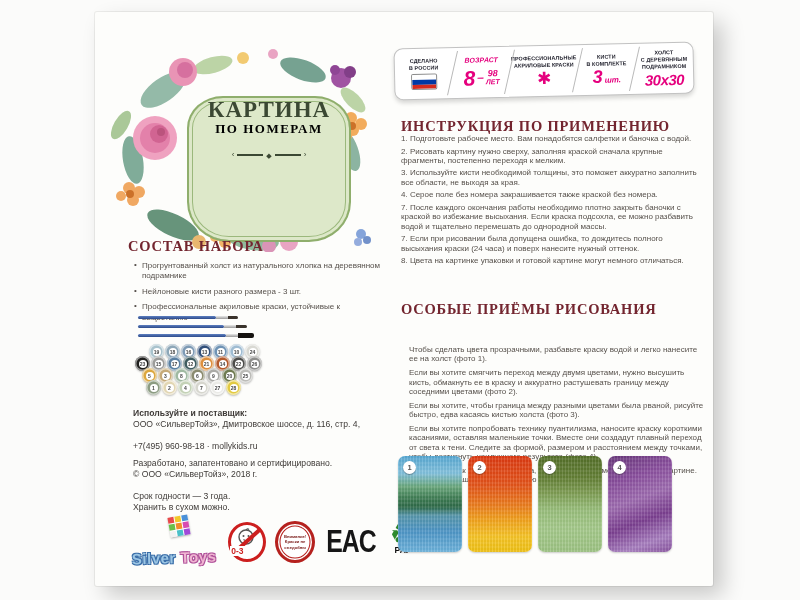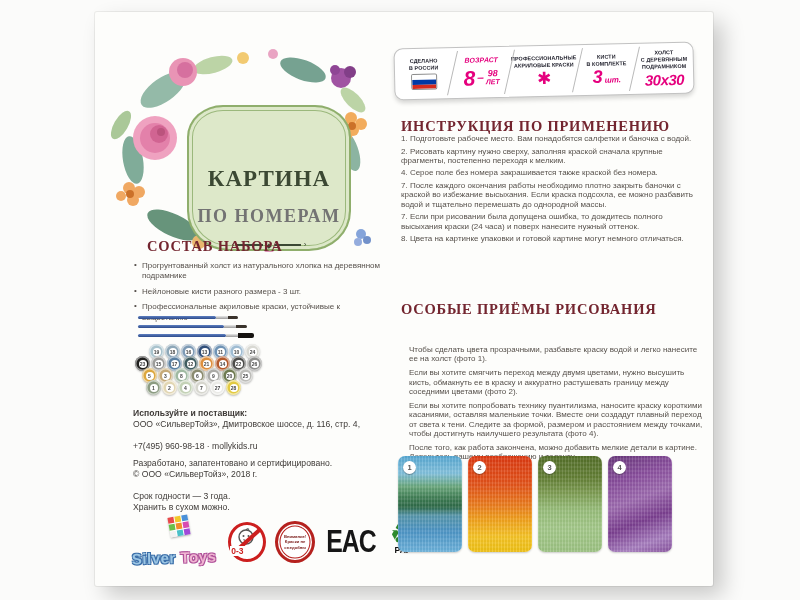--- a/index.html
+++ b/index.html
@@ -23,26 +23,26 @@
   .age-dash{font-size:12px;color:#e5007e;font-weight:bold;}
   .age-stack{display:flex;flex-direction:column;align-items:center;line-height:1;}
   .age-98{font-size:9px;} .age-let{font-size:7px;}
   .splash{font-size:17px;color:#e5007e;line-height:1;margin-top:2px;font-style:normal;}
   .cnt-row{display:flex;align-items:baseline;gap:2px;margin-top:1px;}
   .cnt-3{font-size:18px;} .cnt-sht{font-size:8px;}
   .size-val{font-size:15px;margin-top:2px;letter-spacing:-.5px;}
 
   
   .flowers{position:absolute;left:8px;top:18px;width:270px;height:222px;}
-  .frame{position:absolute;left:92px;top:93px;width:160px;height:142px;background:#dde8c9;
+  .frame{position:absolute;left:92px;top:84px;width:160px;height:142px;background:#dde8c9;
          border:2.5px solid #8fae6c;border-radius:36px 36px 42px 42px/32px 32px 40px 40px;
          box-shadow:inset 0 0 0 3px #dde8c9, inset 0 0 0 4px #9bb87c;
-         display:flex;flex-direction:column;align-items:center;justify-content:flex-end;}
+         display:flex;flex-direction:column;align-items:center;justify-content:flex-start;}
   .t1{font-family:"Liberation Serif",serif;font-weight:bold;font-size:23px;color:#3b4833;letter-spacing:1px;line-height:1;}
-  .t2{font-family:"Liberation Serif",serif;font-weight:bold;font-size:18px;color:#737373;letter-spacing:1.5px;margin-top:16px;}
+  .t2{font-family:"Liberation Serif",serif;font-weight:bold;font-size:13px;color:#000000;letter-spacing:1.5px;margin-top:0;}
   .orn{display:flex;align-items:center;gap:3px;margin-top:14px;color:#3b4833;}
   .orn .ln{width:26px;height:1.3px;background:#3b4833;}
   .orn .dm{font-size:7px;line-height:1;}
   .orn .ar{font-size:8px;line-height:1;}
 
   
   .sec-h{position:absolute;font-family:Liberation Serif, serif;font-weight:bold;font-size:14.5px;color:#73252f;letter-spacing:.8px;}
   .bullets{position:absolute;left:38px;top:249px;width:250px;margin:0;padding:0;list-style:none;}
   .bullets li{font-size:8px;color:#56504b;line-height:1.3;margin-bottom:5px;padding-left:9px;position:relative;}
   .bullets li::before{content:"•";position:absolute;left:1px;top:-1px;color:#56504b;}
@@ -226,21 +226,21 @@
         </span>
       </div>
       <div class="badge">
         <span class="b-top">ХОЛСТ
 С ДЕРЕВЯННЫМ
 ПОДРАМНИКОМ</span>
         <span class="size-val b-val">30х30</span>
       </div>
     </div>
 
-    <div class="sec-h" style="left:52px;top:226px;">СОСТАВ НАБОРА</div>
+    <div class="sec-h" style="left:33px;top:226px;">СОСТАВ НАБОРА</div>
     <ul class="bullets">
 
     <li>Прогрунтованный холст из натурального хлопка на деревянном подрамнике</li>
         <li>Нейлоновые кисти разного размера - 3 шт.</li>
         <li>Профессиональные акриловые краски, устойчивые к выцветанию</li>
       </ul>
 
     <div class="brushes">
       <div class="brush b1">
           <div class="handle"></div>
@@ -409,31 +409,33 @@
         <div class="n20">20</div>
         <div class="pap">PAP</div>
       </div>
     </div>
 
     <div class="sec-h instr-h">ИНСТРУКЦИЯ ПО ПРИМЕНЕНИЮ</div>
     <ul class="plist instr-list">
 
     <li>1. Подготовьте рабочее место. Вам понадобятся салфетки и баночка с водой.</li>
         <li>2. Рисовать картину нужно сверху, заполняя краской сначала крупные фрагменты, постепенно переходя к мелким.</li>
+        <li>3. Используйте кисти необходимой толщины, это поможет аккуратно заполнить все области, не выходя за края.</li>
         <li>4. Серое поле без номера закрашивается также краской без номера.</li>
         <li>7. После каждого окончания работы необходимо плотно закрыть баночки с краской во избежание высыхания. Если краска подсохла, ее можно разбавить водой и тщательно перемешать до однородной массы.</li>
         <li>7. Если при рисовании была допущена ошибка, то дождитесь полного высыхания краски (24 часа) и поверх нанесите нужный оттенок.</li>
         <li>8. Цвета на картинке упаковки и готовой картине могут немного отличаться.</li>
       </ul>
 
     <div class="sec-h tech-h">ОСОБЫЕ ПРИЁМЫ РИСОВАНИЯ</div>
     <ul class="plist tech-list">
 
     <li>Чтобы сделать цвета прозрачными, разбавьте краску водой и легко нанесите ее на холст (фото 1).</li>
         <li>Если вы хотите смягчить переход между двумя цветами, нужно высушить кисть, обмакнуть ее в краску и аккуратно растушевать границу между соседними цветами (фото 2).</li>
+        <li>Если вы хотите, чтобы граница между разными цветами была рваной, рисуйте быстро, едва касаясь кистью холста (фото 3).</li>
         <li>Если вы хотите попробовать технику пуантилизма, наносите краску короткими касаниями, оставляя маленькие точки. Вместе они создадут плавный переход от света к тени. Следите за формой, размером и расстоянием между точками, чтобы достигнуть наилучшего результата (фото 4).</li>
         <li>После того, как работа закончена, можно добавить мелкие детали в картине. Доверьтесь вашему воображению и таланту.</li>
       </ul>
 
     <div class="photos">
 
         <div class="ph" style="background: linear-gradient(rgb(87, 168, 211) 0%, rgb(131, 194, 222) 18%, rgb(106, 168, 124) 32%, rgb(63, 125, 84) 44%, rgb(46, 107, 73) 53%, rgb(88, 151, 171) 62%, rgb(77, 149, 198) 78%, rgb(109, 179, 220) 100%);">
           <b>1</b>
         </div>
 

